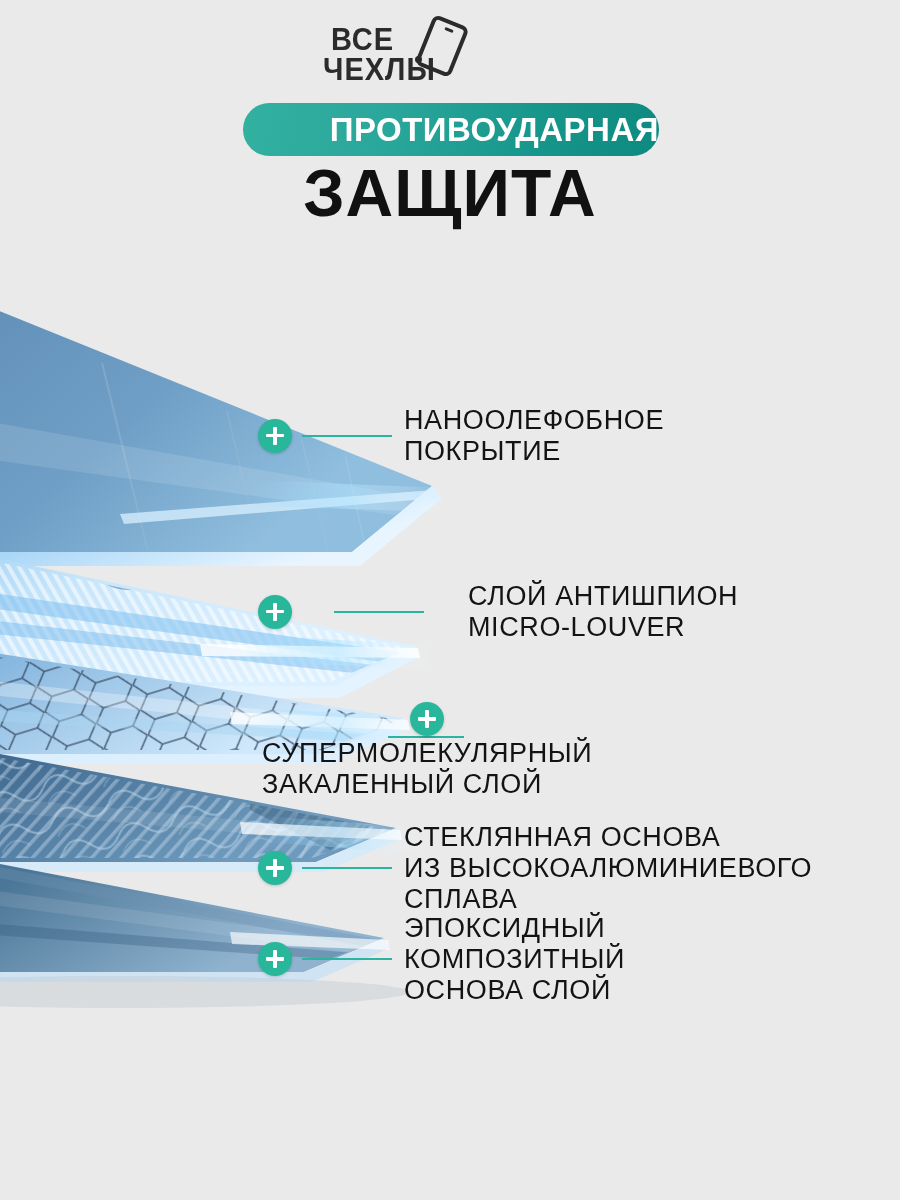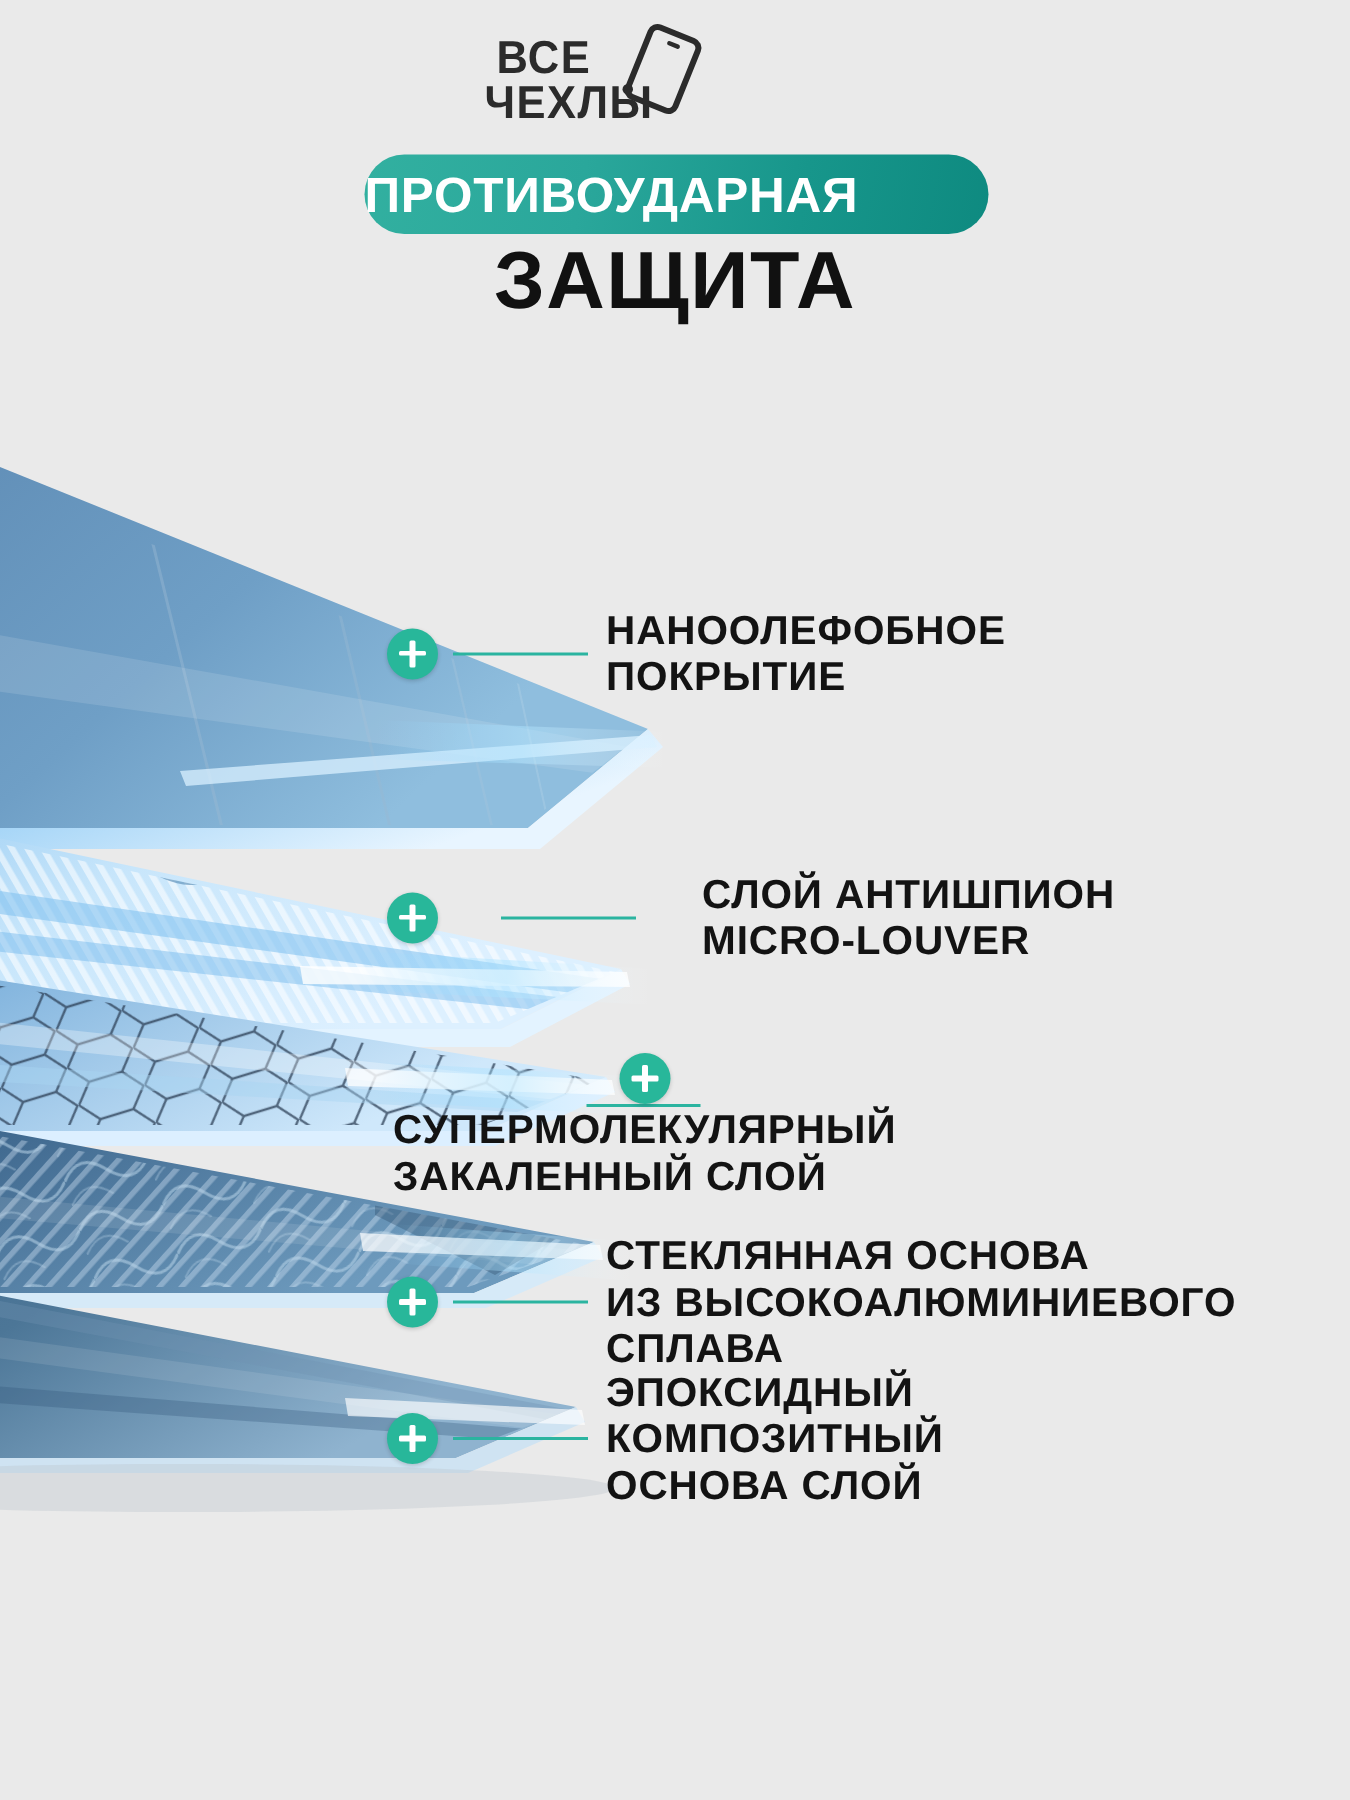--- a/index.html
+++ b/index.html
@@ -98,39 +98,39 @@
   .badge {
     position: absolute;
     left: 243px;
     top: 103px;
     width: 416px;
     height: 53px;
     border-radius: 27px;
     background: linear-gradient(100deg, #32b0a0 0%, #2aa79b 35%, #17968b 70%, #0e8a80 100%);
     display: flex;
     align-items: center;
-    justify-content: flex-start;
+    justify-content: flex-end;
   }
   .badge-text {
     color: #ffffff;
     font-size: 33px;
     font-weight: bold;
     letter-spacing: 0.5px;
     font-family: "Liberation Sans", sans-serif;
     white-space: nowrap;
   }
 
   
   .headline {
     position: absolute;
     left: 0;
     top: 160px;
     width: 900px;
     text-align: center;
-    font-size: 54px;
+    font-size: 66px;
     font-weight: bold;
     letter-spacing: 1px;
     color: #111111;
     line-height: 1;
     font-family: "Liberation Sans", sans-serif;
   }
 
   
   .illustration {
     position: absolute;
@@ -189,21 +189,21 @@
     margin-left: 10px;
     margin-right: 12px;
   }
   .callout-text {
     font-size: 27px;
     letter-spacing: 0.6px;
     line-height: 1.14;
     color: #131313;
     font-family: "Liberation Sans", sans-serif;
     white-space: pre-line;
-    font-weight: 700;
+    font-weight: 400;
   }
 </style>
 </head>
 <body>
 
 <div class="page">
 
   <div class="logo">
     <div class="logo-inner">
       <span class="logo-line1">ВСЕ</span>

